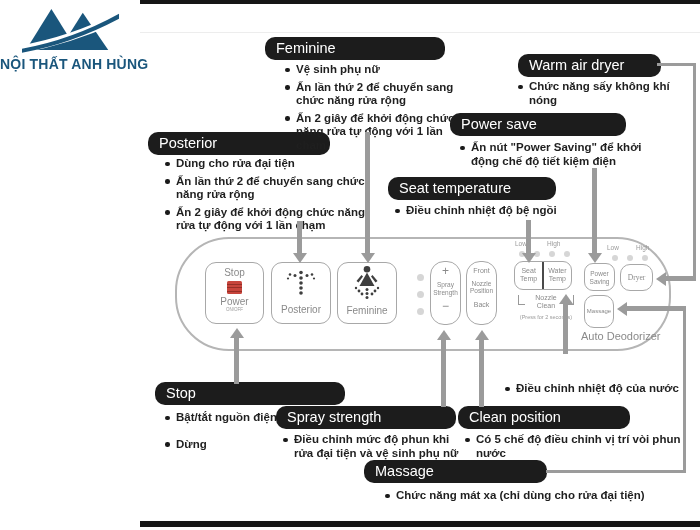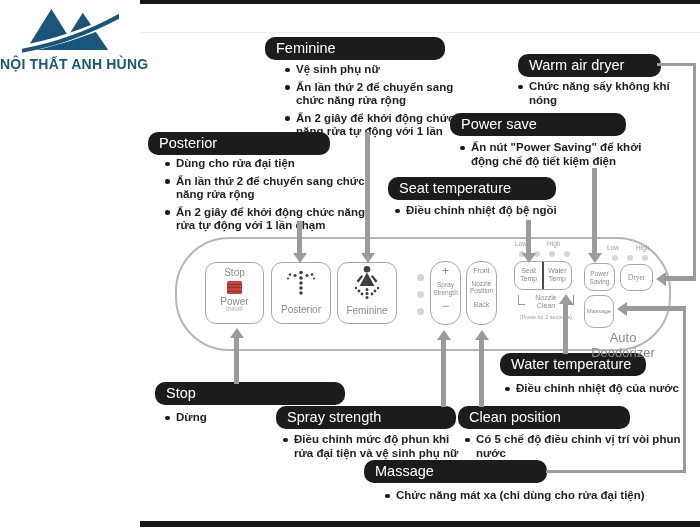--- a/index.html
+++ b/index.html
@@ -73,21 +73,20 @@
   <div class="abs brand-text" style="left:0px; top:56px; width:148px;">NỘI THẤT ANH HÙNG</div>
 
   <div class="abs label-box" style="left:265px; top:37px; min-width:180px;">Feminine</div>
   <div class="abs label-box" style="left:518px; top:54px; min-width:143px;">Warm air dryer</div>
   <div class="abs label-box" style="left:450px; top:113px; min-width:176px;">Power save</div>
   <div class="abs label-box" style="left:148px; top:132px; min-width:182px;">Posterior</div>
   <div class="abs label-box" style="left:388px; top:177px; min-width:168px;">Seat temperature</div>
   <div class="abs label-box" style="left:155px; top:382px; min-width:190px;">Stop</div>
   <div class="abs label-box" style="left:276px; top:406px; min-width:180px;">Spray strength</div>
   <div class="abs label-box" style="left:458px; top:406px; min-width:172px;">Clean position</div>
-  <div class="abs label-box" style="left:500px; top:353px; min-width:146px;">Water temperature</div>
   <div class="abs label-box" style="left:364px; top:460px; min-width:183px;">Massage</div>
 
   <ul class="abs bullets" style="left:283px; top:63px; width:178px;">
     <li>Vệ sinh phụ nữ</li>
     <li>Ấn lần thứ 2 để chuyển sang chức năng rửa rộng</li>
     <li>Ấn 2 giây để khởi động chức năng rửa tự động với 1 lần chạm</li>
   </ul>
   <ul class="abs bullets" style="left:516px; top:80px; width:182px;">
     <li>Chức năng sấy không khí nóng</li>
   </ul>
@@ -96,20 +95,21 @@
   </ul>
   <ul class="abs bullets" style="left:163px; top:157px; width:207px;">
     <li>Dùng cho rửa đại tiện</li>
     <li>Ấn lần thứ 2 để chuyển sang chức năng rửa rộng</li>
     <li>Ấn 2 giây để khởi động chức năng rửa tự động với 1 lần chạm</li>
   </ul>
   <ul class="abs bullets" style="left:393px; top:204px; width:200px;">
     <li>Điều chỉnh nhiệt độ bệ ngồi</li>
   </ul>
   <ul class="abs bullets wide-gap" style="left:163px; top:411px; width:160px;">
+    <li>Bật/tắt nguồn điện</li>
     <li>Dừng</li>
   </ul>
   <ul class="abs bullets" style="left:281px; top:433px; width:190px;">
     <li>Điều chỉnh mức độ phun khi rửa đại tiện và vệ sinh phụ nữ</li>
   </ul>
   <ul class="abs bullets" style="left:463px; top:433px; width:240px;">
     <li>Có 5 chế độ điều chỉnh vị trí vòi phun nước</li>
   </ul>
   <ul class="abs bullets" style="left:503px; top:382px; width:200px;">
     <li>Điều chỉnh nhiệt độ của nước</li>
@@ -219,21 +219,21 @@
 
   <div class="abs btn" style="left:584px; top:263px; width:31px; height:28px; border-radius:9px; padding-top:6px;">
     <div class="tiny">Power</div>
     <div class="tiny">Saving</div>
   </div>
 
   <div class="abs btn" style="left:620px; top:264px; width:33px; height:27px; border-radius:10px; line-height:25px; font-size:7.5px;font-family:Liberation Serif, serif;">Dryer</div>
 
   <div class="abs btn" style="left:584px; top:295px; width:30px; height:33px; border-radius:10px; line-height:31px; font-size:6px;">Massage</div>
 
-  <div class="abs" style="left:581px; top:330px; width:84px; font-size:13px; color:#8a8a8a; text-align:center;">Auto Deodorizer</div>
+  <div class="abs" style="left:581px; top:330px; width:84px; font-size:11px; color:#8a8a8a; text-align:left;">Auto Deodorizer</div>
 
   <div class="abs arrow-down" style="left:297px; top:221px; height:33px;"></div>
   <div class="abs arrow-down" style="left:365px; top:132px; height:122px;"></div>
   <div class="abs arrow-down" style="left:526px; top:220px; height:34px;"></div>
   <div class="abs arrow-down" style="left:592px; top:168px; height:86px;"></div>
   <div class="abs arrow-up" style="left:234px; top:337px; height:47px;"></div>
   <div class="abs arrow-up" style="left:441px; top:339px; height:68px;"></div>
   <div class="abs arrow-up" style="left:479px; top:339px; height:68px;"></div>
   <div class="abs arrow-up" style="left:563px; top:303px; height:51px;"></div>
   <div class="abs arrow-left" style="left:665px; top:276px; width:31px;"></div>

